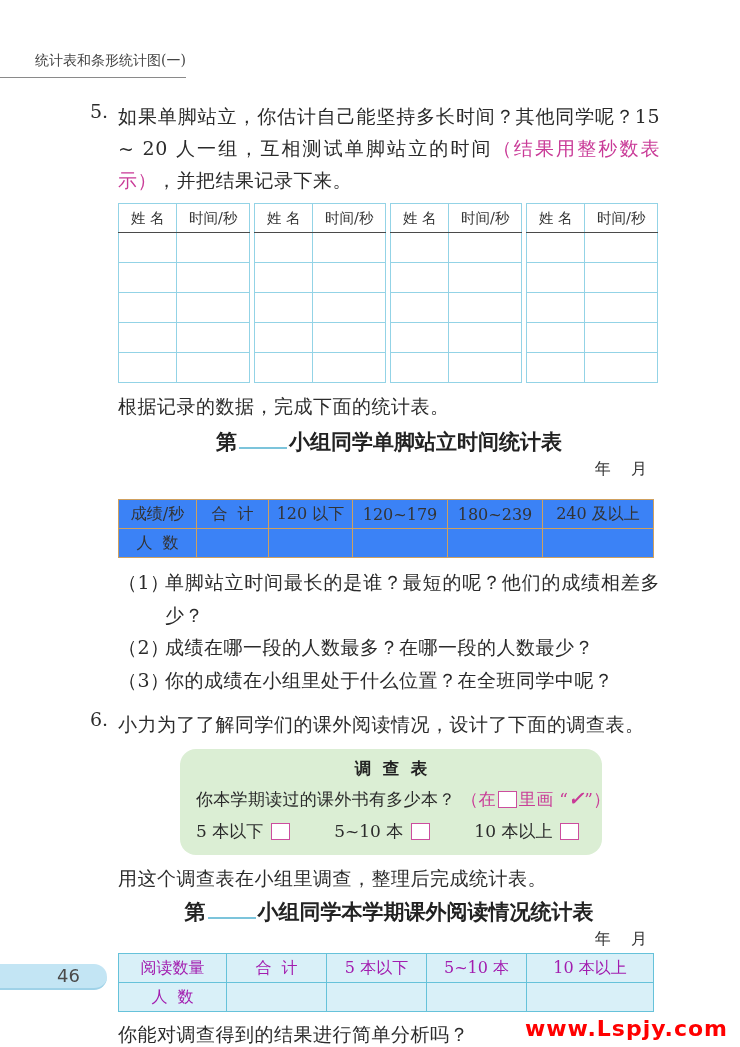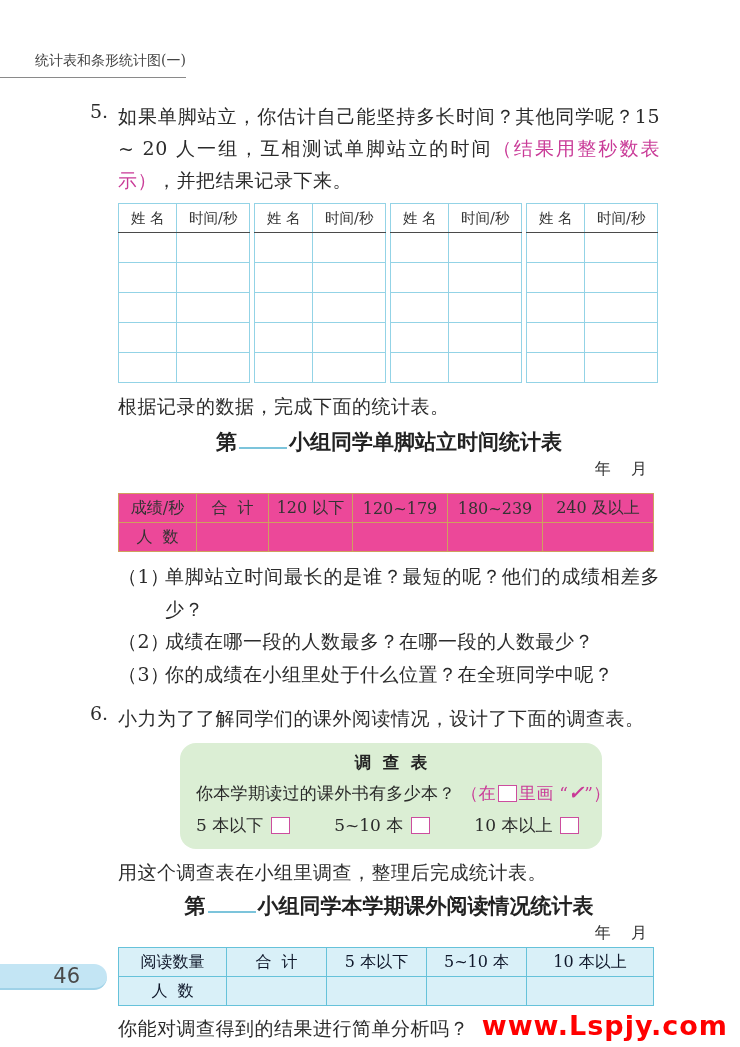--- a/index.html
+++ b/index.html
@@ -99,22 +99,22 @@
     margin-top: 3px;
     white-space: pre;
     color: #333;
   }
 
   
   table.stat1 {
     border-collapse: collapse;
     table-layout: fixed;
     width: 535px;
-    margin-top: 13px;
-    background: #ec4899;
+    margin-top: 19px;
+    background: #3b82f6;
   }
   table.stat1 td {
     border: 1px solid #cfa05e;
     height: 29px;
     font-size: 16px;
     text-align: center;
     white-space: pre;
     color: #333;
   }
 
@@ -125,21 +125,21 @@
     width: 535px;
     margin-top: 3px;
     background: #d9f0f8;
   }
   table.stat2 td {
     border: 1px solid #66c2da;
     height: 29px;
     font-size: 16px;
     text-align: center;
     white-space: pre;
-    color: #0f172a;
+    color: #a21caf;
   }
 
   
   .sub-questions { margin-top: 8px; }
   .sub-q {
     position: relative;
     padding-left: 47px;
     font-size: 19px;
     line-height: 32.5px;
     text-align: justify;
@@ -198,33 +198,33 @@
   .page-pill {
     position: absolute;
     left: 0;
     top: 964px;
     width: 107px;
     height: 26px;
     background: #c3e5f4;
     border-radius: 0 13px 13px 0;
     border-bottom: 2px solid #9fd2e8;
     font-family: "DejaVu Sans", "Liberation Sans", sans-serif;
-    font-size: 21px;
+    font-size: 18px;
     color: #4a4a4a;
     line-height: 24px;
     text-align: right;
     padding-right: 27px;
   }
   .watermark {
     position: absolute;
     right: 12px;
     bottom: 6px;
     font-family: "DejaVu Sans", "Liberation Sans", sans-serif;
     font-weight: bold;
-    font-size: 27px;
+    font-size: 22px;
     color: #ff0000;
     letter-spacing: 1px;
   }
 </style>
 </head>
 <body>
 
 <div class="page">
 
   <div class="book-header">

